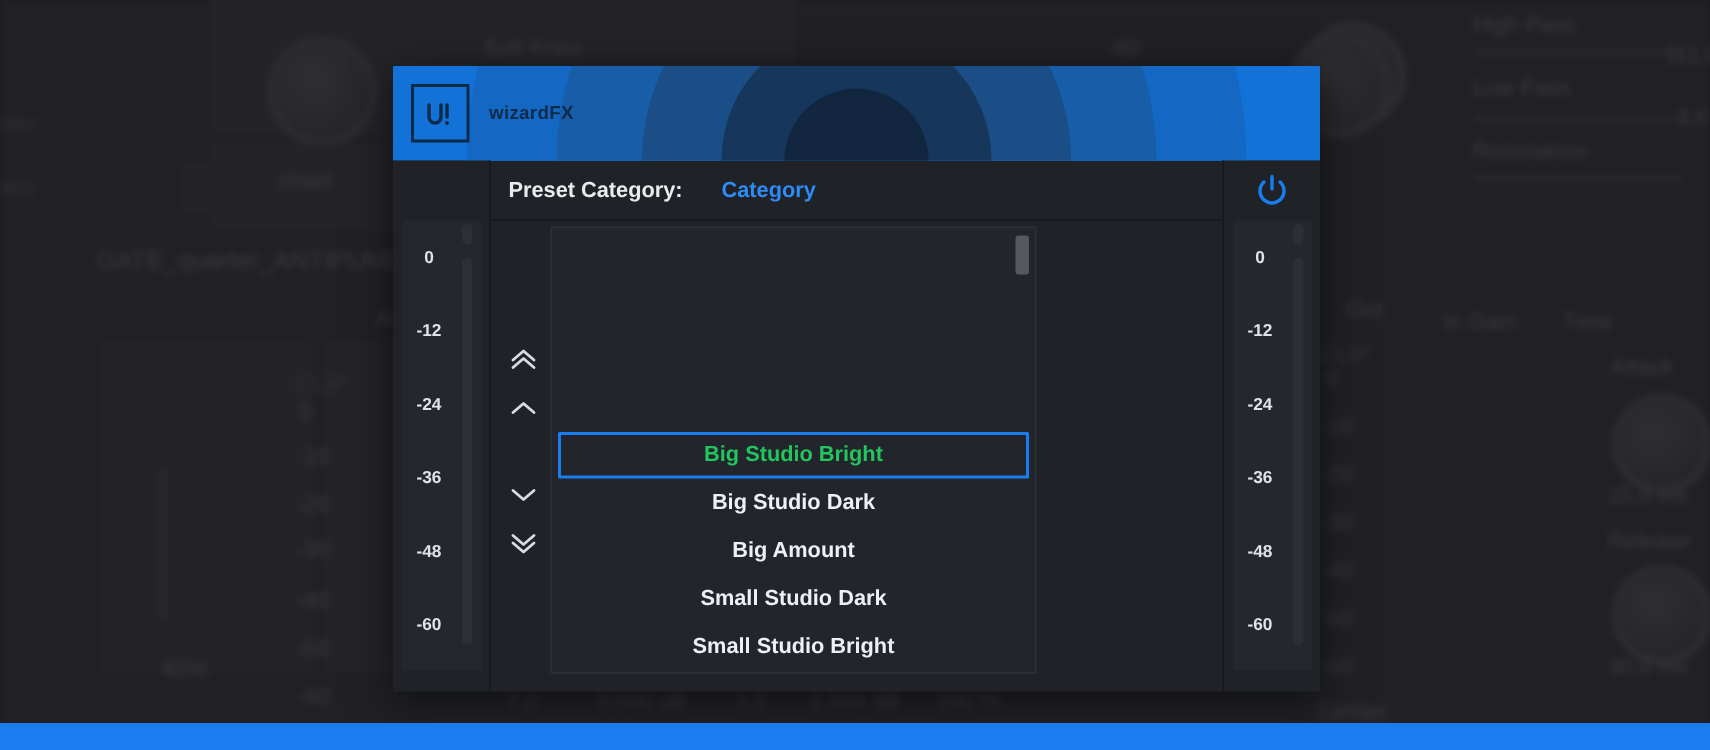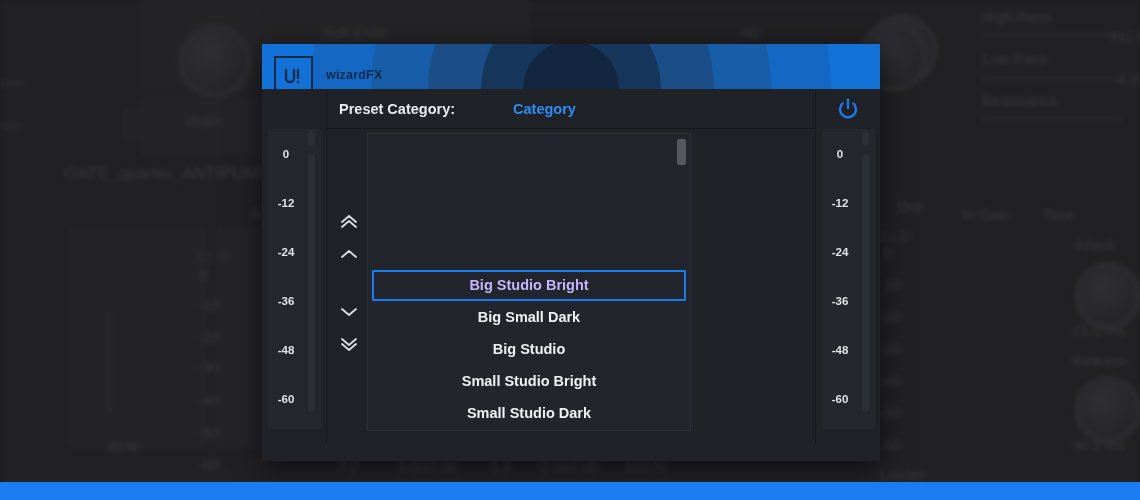--- a/index.html
+++ b/index.html
@@ -45,21 +45,21 @@
   #plugin {
     position: absolute; left: 262px; top: 44px;
     width: 618px; height: 417px;
     background: #1f2227;
     box-shadow: 0 6px 26px rgba(0,0,0,.55);
     overflow: hidden;
   }
 
   
   #header {
-    position: relative; height: 45px; width: 100%;
+    position: relative; height: 63px; width: 100%;
     background: #1a84fb;
     overflow: hidden;
   }
   .ring {
     position: absolute; border-radius: 50%;
     left: 50%; top: 100%;
     transform: translate(-50%, -50%);
   }
   #logo-wrap {
     position: absolute; left: 12px; top: 12px;
@@ -110,21 +110,21 @@
   }
   .meter-cap {
     position: absolute; left: 40px; top: 2px;
     width: 7px; height: 14px;
     background: #2b2f36; border-radius: 4px;
   }
 
   #center-col { flex: 1; display: flex; flex-direction: column; position: relative; }
   #preset-header {
     height: 40px; display: flex; align-items: center;
-    padding-left: 12px; gap: 58px;
+    padding-left: 12px; gap: 26px;
     border-bottom: 1px solid #16181c;
   }
   #preset-label { color: #e9ecef; font-size: 14.5px; font-weight: bold; }
   #preset-value { color: #2d8cf7; font-size: 14.5px; font-weight: bold; }
 
   #list-region { flex: 1; position: relative; }
   #nav-chevrons {
     position: absolute; left: 6px; top: 0; width: 34px; height: 100%;
     z-index: 6; pointer-events: none;
   }
@@ -141,21 +141,21 @@
   #list-items {
     position: absolute; left: 0; top: 136px;
     width: 100%;
   }
   .preset-item {
     height: 32px; line-height: 32px;
     text-align: center;
     color: #eef1f4; font-size: 14.5px; font-weight: bold;
   }
   .preset-item.selected {
-    color: #c4b5fd;
+    color: #22c55e;
     border: 2px solid #1a7cf0;
     height: 31px; line-height: 27px;
     margin: 0 4px;
     border-radius: 1px;
   }
   #scroll-thumb {
     position: absolute; right: 4px; top: 5px;
     width: 9px; height: 26px;
     background: #54585f; border-radius: 2px;
   }
@@ -347,24 +347,24 @@
             <svg width="24" height="20" viewBox="0 0 24 20">
                 <path d="M5 5 L12 11 L19 5 M5 10 L12 16 L19 10" fill="none" stroke="#d8dbe0" stroke-width="1.9" stroke-linecap="round" stroke-linejoin="round"></path>
               </svg>
           </div>
         </div>
 
         <div id="preset-list">
           <div id="scroll-thumb"></div>
           <div id="list-items">
             <div class="preset-item selected">Big Studio Bright</div>
-            <div class="preset-item">Big Small Dark</div>
-            <div class="preset-item">Big Studio</div>
+            <div class="preset-item">Big Studio Dark</div>
+            <div class="preset-item">Big Amount</div>
+            <div class="preset-item">Small Studio Dark</div>
             <div class="preset-item">Small Studio Bright</div>
-            <div class="preset-item">Small Studio Dark</div>
           </div>
         </div>
       </div>
     </div>
 
 
     <div class="meter-col right">
       <div id="power-wrap">
         <svg width="24" height="24" viewBox="0 0 24 24">
           <path d="M6.6 6.4 a8 8 0 1 0 10.8 0" fill="none" stroke="#1a7cf0" stroke-width="2.3" stroke-linecap="round"></path>

